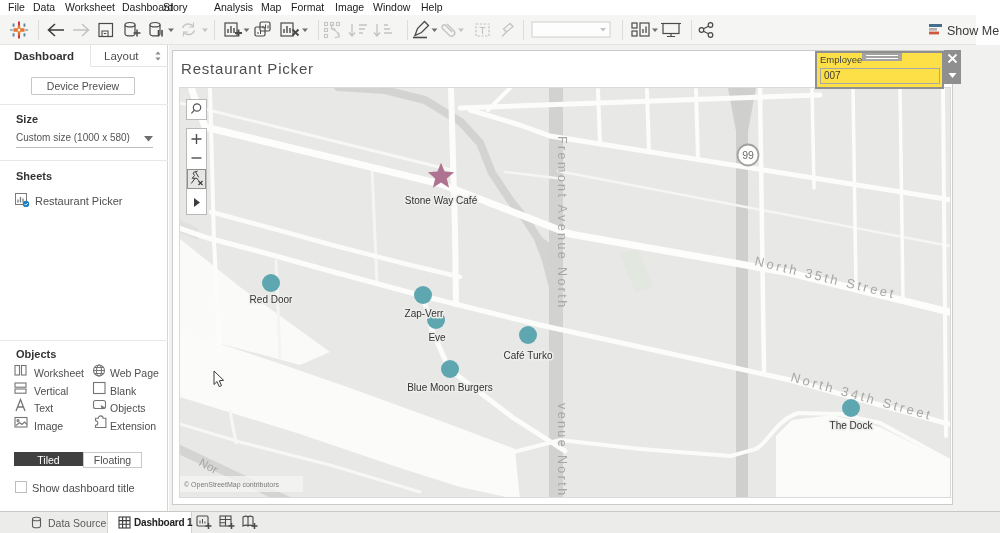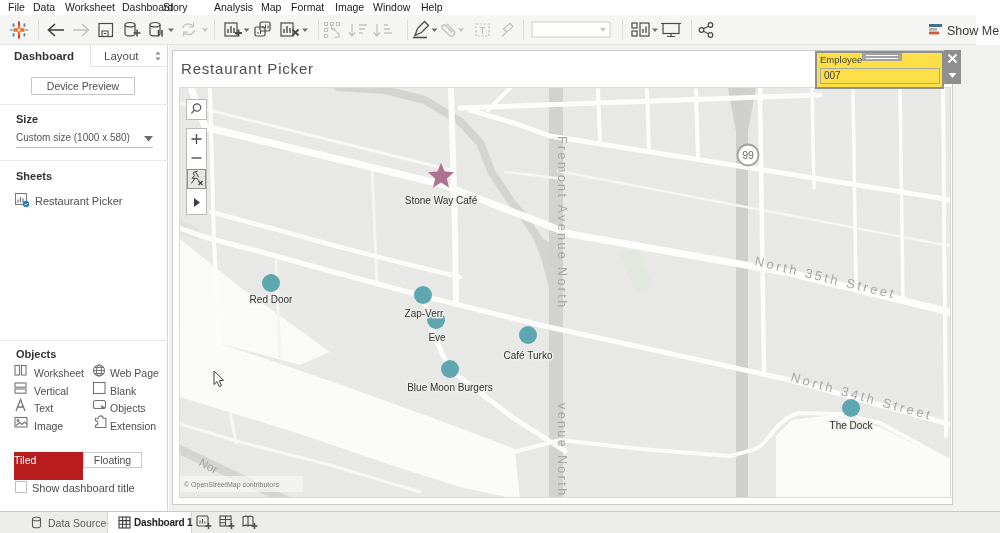--- a/index.html
+++ b/index.html
@@ -270,21 +270,21 @@
     </svg>
     <span class="abs" style="left:34px;top:322px">Worksheet</span>
     <span class="abs" style="left:110px;top:322px">Web Page</span>
     <span class="abs" style="left:34px;top:340px">Vertical</span>
     <span class="abs" style="left:110px;top:340px">Blank</span>
     <span class="abs" style="left:34px;top:357px">Text</span>
     <span class="abs" style="left:110px;top:357px">Objects</span>
     <span class="abs" style="left:34px;top:375px">Image</span>
     <span class="abs" style="left:110px;top:375px">Extension</span>
 
-    <div class="abs" style="left:14px;top:407px;width:69px;height:28px;background:#b91c1c;color:#fff;text-align:left;line-height:16px">Tiled</div>
+    <div class="abs" style="left:14px;top:407px;width:69px;height:14px;background:#404040;color:#fff;text-align:center;line-height:16px">Tiled</div>
     <div class="abs" style="left:83px;top:407px;width:59px;height:16px;background:#fff;border:1px solid #c9c9c7;color:#4e4e4e;text-align:center;line-height:14px">Floating</div>
 
     <div class="abs" style="left:15px;top:436px;width:12px;height:12px;border:1px solid #bdbdbb;background:#fff"></div>
     <span class="abs" style="left:32px;top:437px;font-size:11px">Show dashboard title</span>
   </div>
 
   <div id="canvas">
     <div id="dash">
       <div id="dashtitle">Restaurant Picker</div>
       <div id="mapbox">

